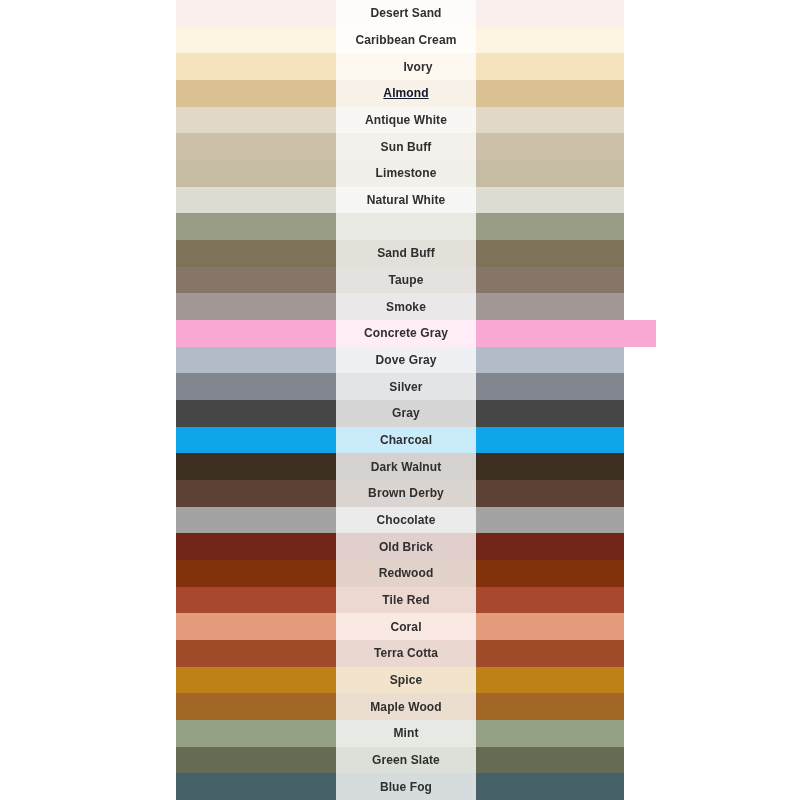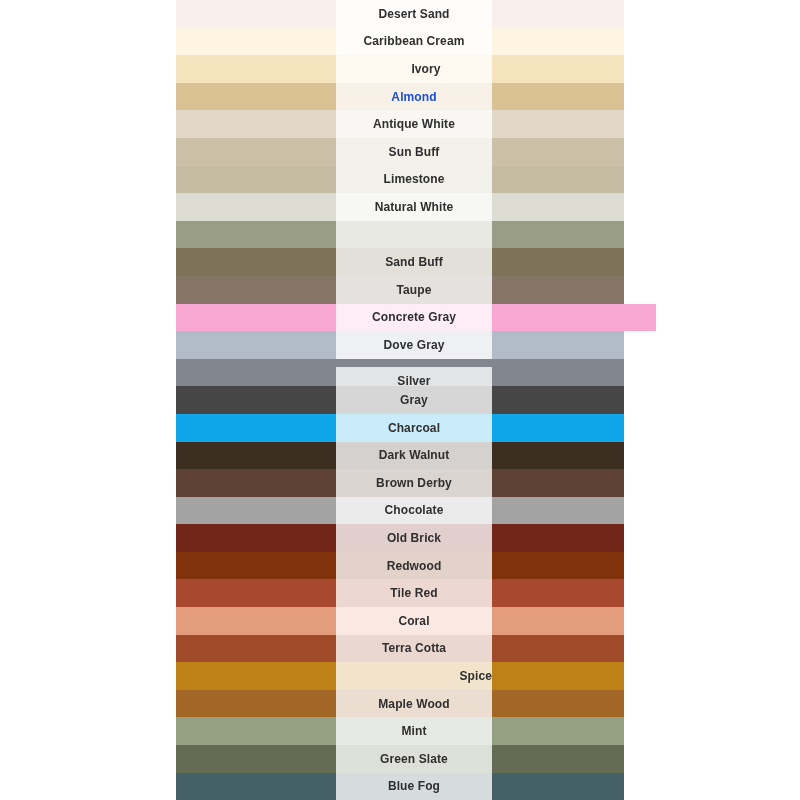--- a/index.html
+++ b/index.html
@@ -41,21 +41,21 @@
     display: flex;
     align-items: center;
     justify-content: center;
   }
 
   
   .swatch-label-plate {
     position: absolute;
     left: 160px;          
     top: 0;
-    width: 156px;         
+    width: 140px;         
     height: 100%;
     background: rgba(255, 255, 255, 0.78);
     display: flex;
     align-items: center;
     justify-content: center;
     box-sizing: border-box;
   }
 
   .swatch-label {
     font-size: 12px;
@@ -82,21 +82,21 @@
           <span class="swatch-label" style="color: rgb(47, 47, 47);">Caribbean Cream</span>
         </div>
       </div>
       <div class="swatch-row" style="background: rgb(245, 227, 190);">
         <div class="swatch-label-plate" style="background: rgba(255, 255, 255, 0.78); padding-left: 24px;">
           <span class="swatch-label" style="color: rgb(47, 47, 47);">Ivory</span>
         </div>
       </div>
       <div class="swatch-row" style="background: rgb(217, 193, 147);">
         <div class="swatch-label-plate" style="background: rgba(255, 255, 255, 0.78);">
-          <span class="swatch-label" style="color: #1d4ed8;">Almond</span>
+          <span class="swatch-label" style="color: #0f172a; text-decoration: underline;">Almond</span>
         </div>
       </div>
       <div class="swatch-row" style="background: rgb(226, 216, 200);">
         <div class="swatch-label-plate" style="background: rgba(255, 255, 255, 0.78);">
           <span class="swatch-label" style="color: rgb(47, 47, 47);">Antique White</span>
         </div>
       </div>
       <div class="swatch-row" style="background: rgb(205, 192, 168);">
         <div class="swatch-label-plate" style="background: rgba(255, 255, 255, 0.78);">
           <span class="swatch-label" style="color: rgb(47, 47, 47);">Sun Buff</span>
@@ -120,32 +120,37 @@
       <div class="swatch-row" style="background: rgb(126, 115, 88);">
         <div class="swatch-label-plate" style="background: rgba(255, 255, 255, 0.78);">
           <span class="swatch-label" style="color: rgb(47, 47, 47);">Sand Buff</span>
         </div>
       </div>
       <div class="swatch-row" style="background: rgb(135, 118, 104);">
         <div class="swatch-label-plate" style="background: rgba(255, 255, 255, 0.78);">
           <span class="swatch-label" style="color: rgb(47, 47, 47);">Taupe</span>
         </div>
       </div>
+      <div class="swatch-row" style="background: rgb(161, 152, 149);">
+        <div class="swatch-label-plate" style="background: rgba(255, 255, 255, 0.78);">
+          <span class="swatch-label" style="color: rgb(47, 47, 47);">Smoke</span>
+        </div>
+      </div>
       <div class="swatch-row" style="background: #f9a8d4; padding-left: 32px;">
         <div class="swatch-label-plate" style="background: rgba(255, 255, 255, 0.78);">
           <span class="swatch-label" style="color: rgb(47, 47, 47);">Concrete Gray</span>
         </div>
       </div>
       <div class="swatch-row" style="background: rgb(178, 188, 200);">
         <div class="swatch-label-plate" style="background: rgba(255, 255, 255, 0.78);">
           <span class="swatch-label" style="color: rgb(47, 47, 47);">Dove Gray</span>
         </div>
       </div>
       <div class="swatch-row" style="background: rgb(130, 134, 143);">
-        <div class="swatch-label-plate" style="background: rgba(255, 255, 255, 0.78); margin-top: 8px;">
+        <div class="swatch-label-plate" style="background: rgba(255, 255, 255, 0.78);">
           <span class="swatch-label" style="color: rgb(47, 47, 47);">Silver</span>
         </div>
       </div>
       <div class="swatch-row" style="background: rgb(70, 70, 70);">
         <div class="swatch-label-plate" style="background: rgba(255, 255, 255, 0.78);">
           <span class="swatch-label" style="color: rgb(47, 47, 47);">Gray</span>
         </div>
       </div>
       <div class="swatch-row" style="background: #0ea5e9;">
         <div class="swatch-label-plate" style="background: rgba(255, 255, 255, 0.78);">
@@ -186,21 +191,21 @@
         <div class="swatch-label-plate" style="background: rgba(255, 255, 255, 0.78);">
           <span class="swatch-label" style="color: rgb(47, 47, 47);">Coral</span>
         </div>
       </div>
       <div class="swatch-row" style="background: rgb(160, 76, 43);">
         <div class="swatch-label-plate" style="background: rgba(255, 255, 255, 0.78);">
           <span class="swatch-label" style="color: rgb(47, 47, 47);">Terra Cotta</span>
         </div>
       </div>
       <div class="swatch-row" style="background: rgb(189, 129, 24);">
-        <div class="swatch-label-plate" style="background: rgba(255, 255, 255, 0.78); justify-content: flex-end;">
+        <div class="swatch-label-plate" style="background: rgba(255, 255, 255, 0.78);">
           <span class="swatch-label" style="color: rgb(47, 47, 47);">Spice</span>
         </div>
       </div>
       <div class="swatch-row" style="background: rgb(162, 102, 38);">
         <div class="swatch-label-plate" style="background: rgba(255, 255, 255, 0.78);">
           <span class="swatch-label" style="color: rgb(47, 47, 47);">Maple Wood</span>
         </div>
       </div>
       <div class="swatch-row" style="background: rgb(148, 161, 131);">
         <div class="swatch-label-plate" style="background: rgba(255, 255, 255, 0.78);">

